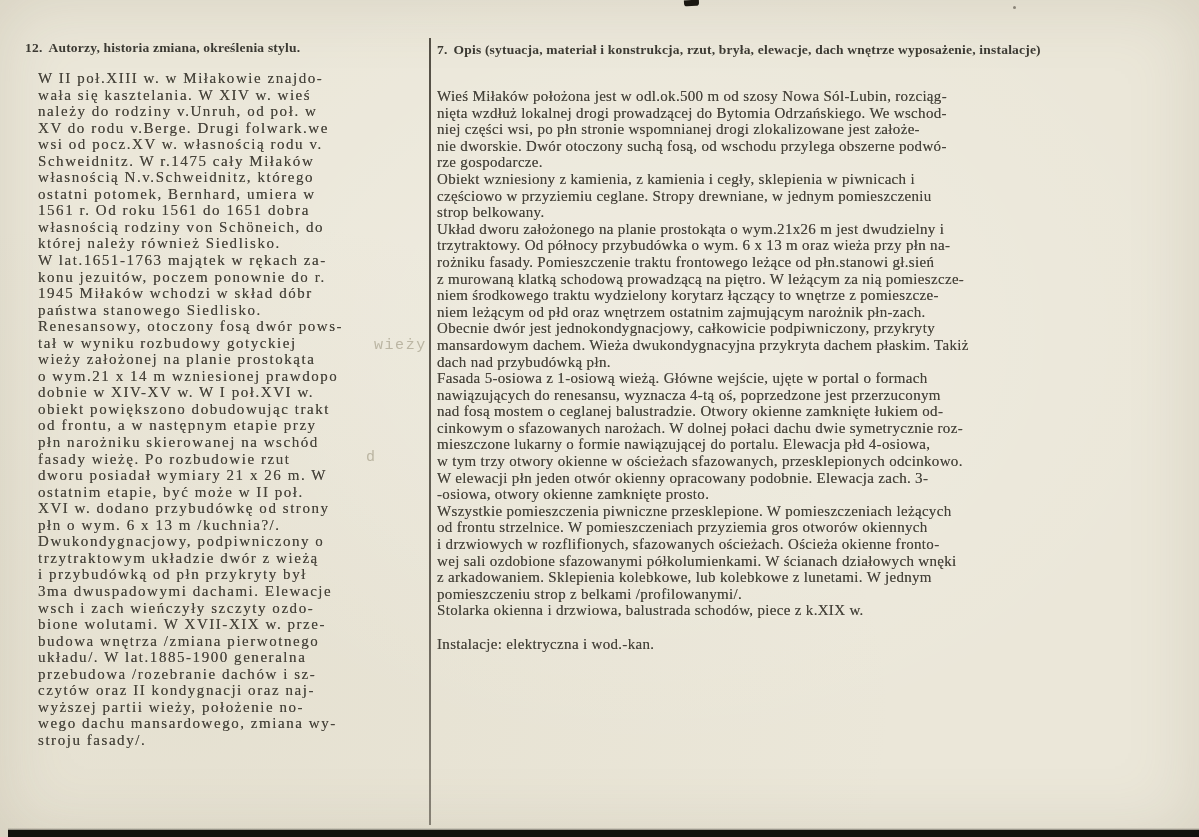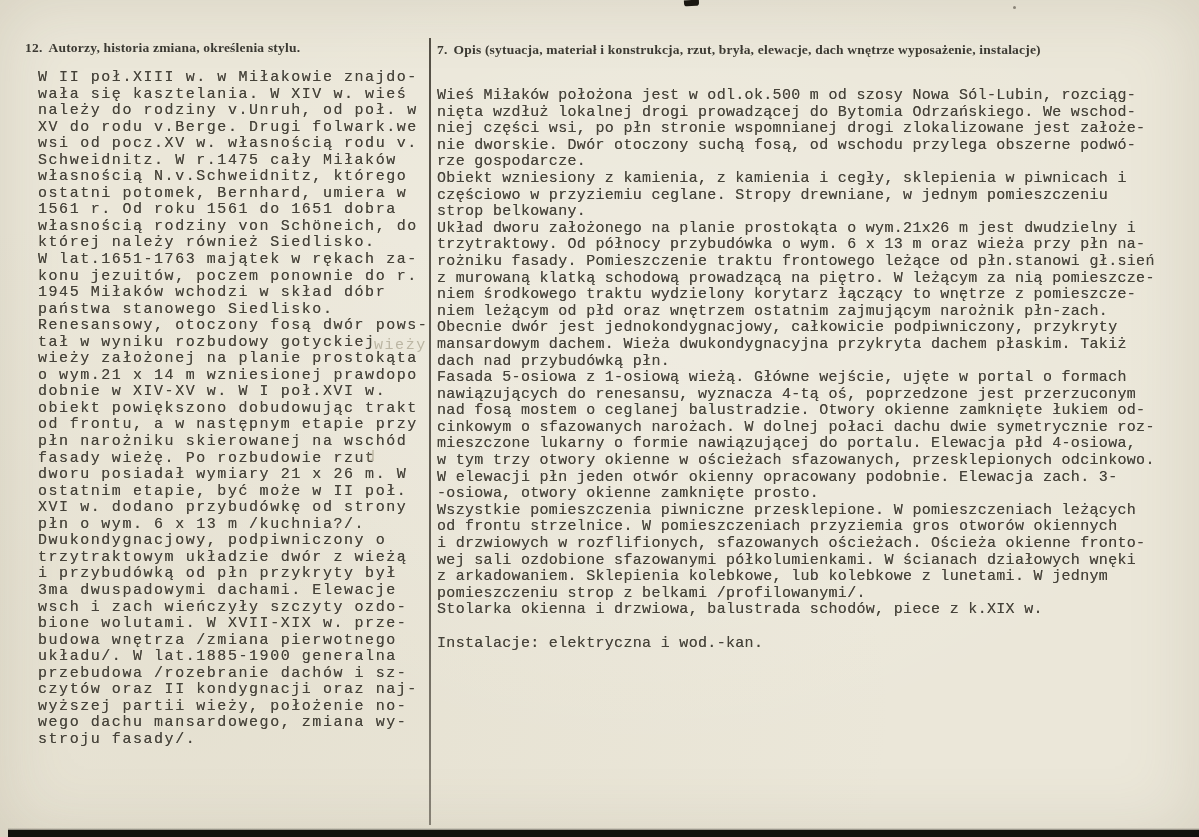--- a/index.html
+++ b/index.html
@@ -23,21 +23,21 @@
     color:#3c3a33;
     letter-spacing:0.2px;
     white-space:nowrap;
   }
   .hdr-left{left:25px;top:40px;}
   .hdr-right{left:437px;top:42px;}
   .form-header .num{margin-right:6px;text-align:center;}
   
   .typecol{
     position:absolute;
-    font-family:Liberation Mono, monospace;
+    font-family:Liberation Serif, serif;
     color:#454239;
     text-shadow:0 0 0.6px rgba(70,66,58,0.65);
     white-space:pre;
   }
   .col-left{
     left:38px;top:70px;width:395px;
     font-size:15px;line-height:16.55px;letter-spacing:1.55px;
   }
   .col-right{
     left:437px;top:88px;width:740px;

